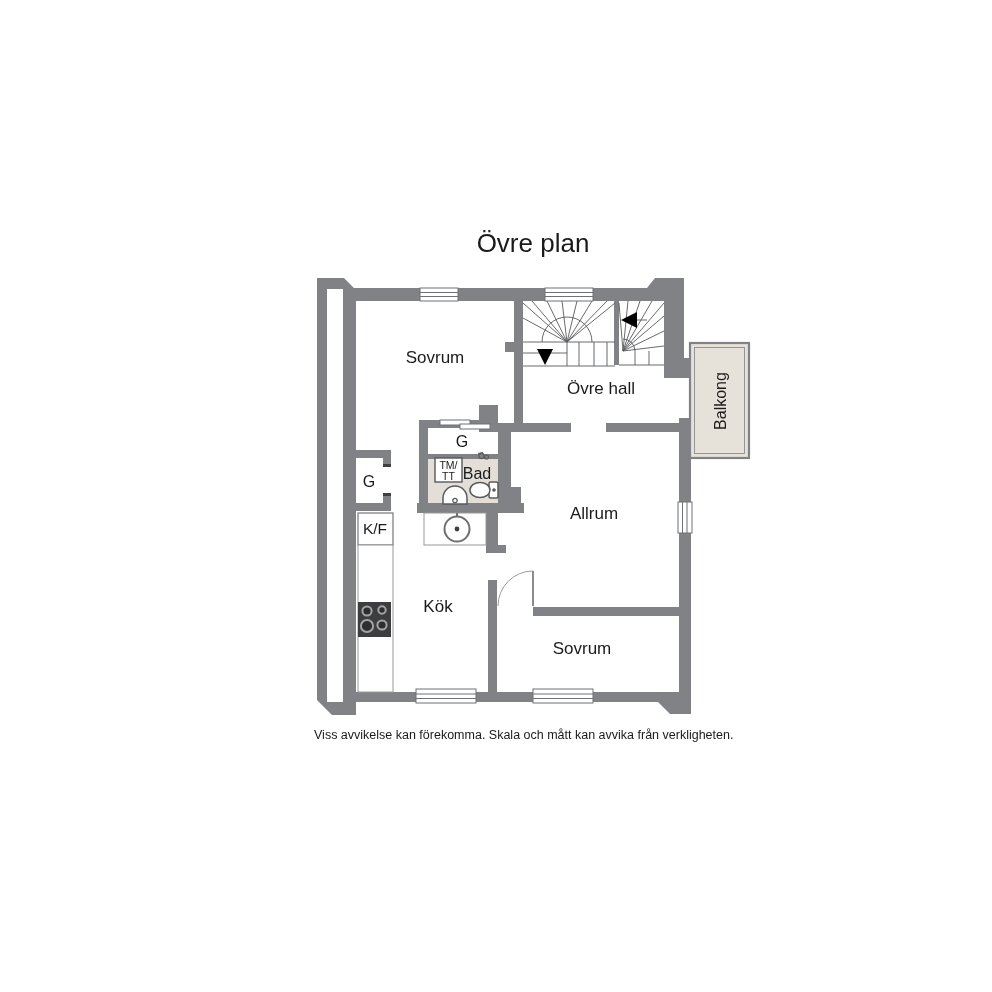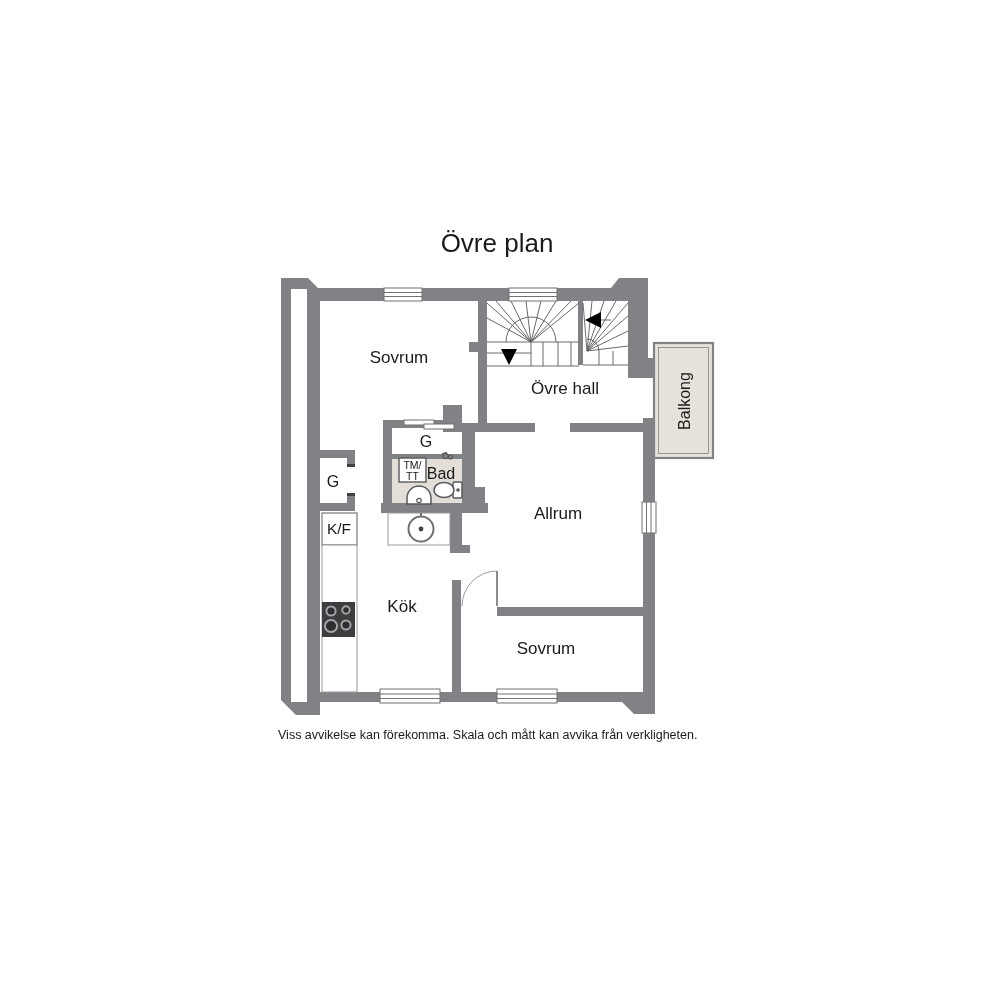--- a/index.html
+++ b/index.html
@@ -1,17 +1,17 @@
 <!DOCTYPE html>
 <html><head>
 <meta charset="utf-8">
 <style>
   html,body{margin:0;padding:0;background:#ffffff;}
   .stage{position:relative;width:824px;height:992px;background:#ffffff;overflow:hidden;
-         font-family:"Liberation Sans", sans-serif;}
+         font-family:"Liberation Sans", sans-serif;margin-left:36px;}
   svg text{font-family:"Liberation Sans", sans-serif;}
   .title-text{font-size:26px;}
   .room-text{font-size:17px;}
   .small-text{font-size:16px;}
   .kf-text{font-size:15.5px;}
   .tm-text{font-size:10.5px;}
   .disclaimer-text{font-size:12.5px;}
   .thin{stroke:#58595b;stroke-width:0.9;fill:none;}
   .fixline{stroke:#58595b;stroke-width:1.5;fill:#ffffff;}
 </style>

